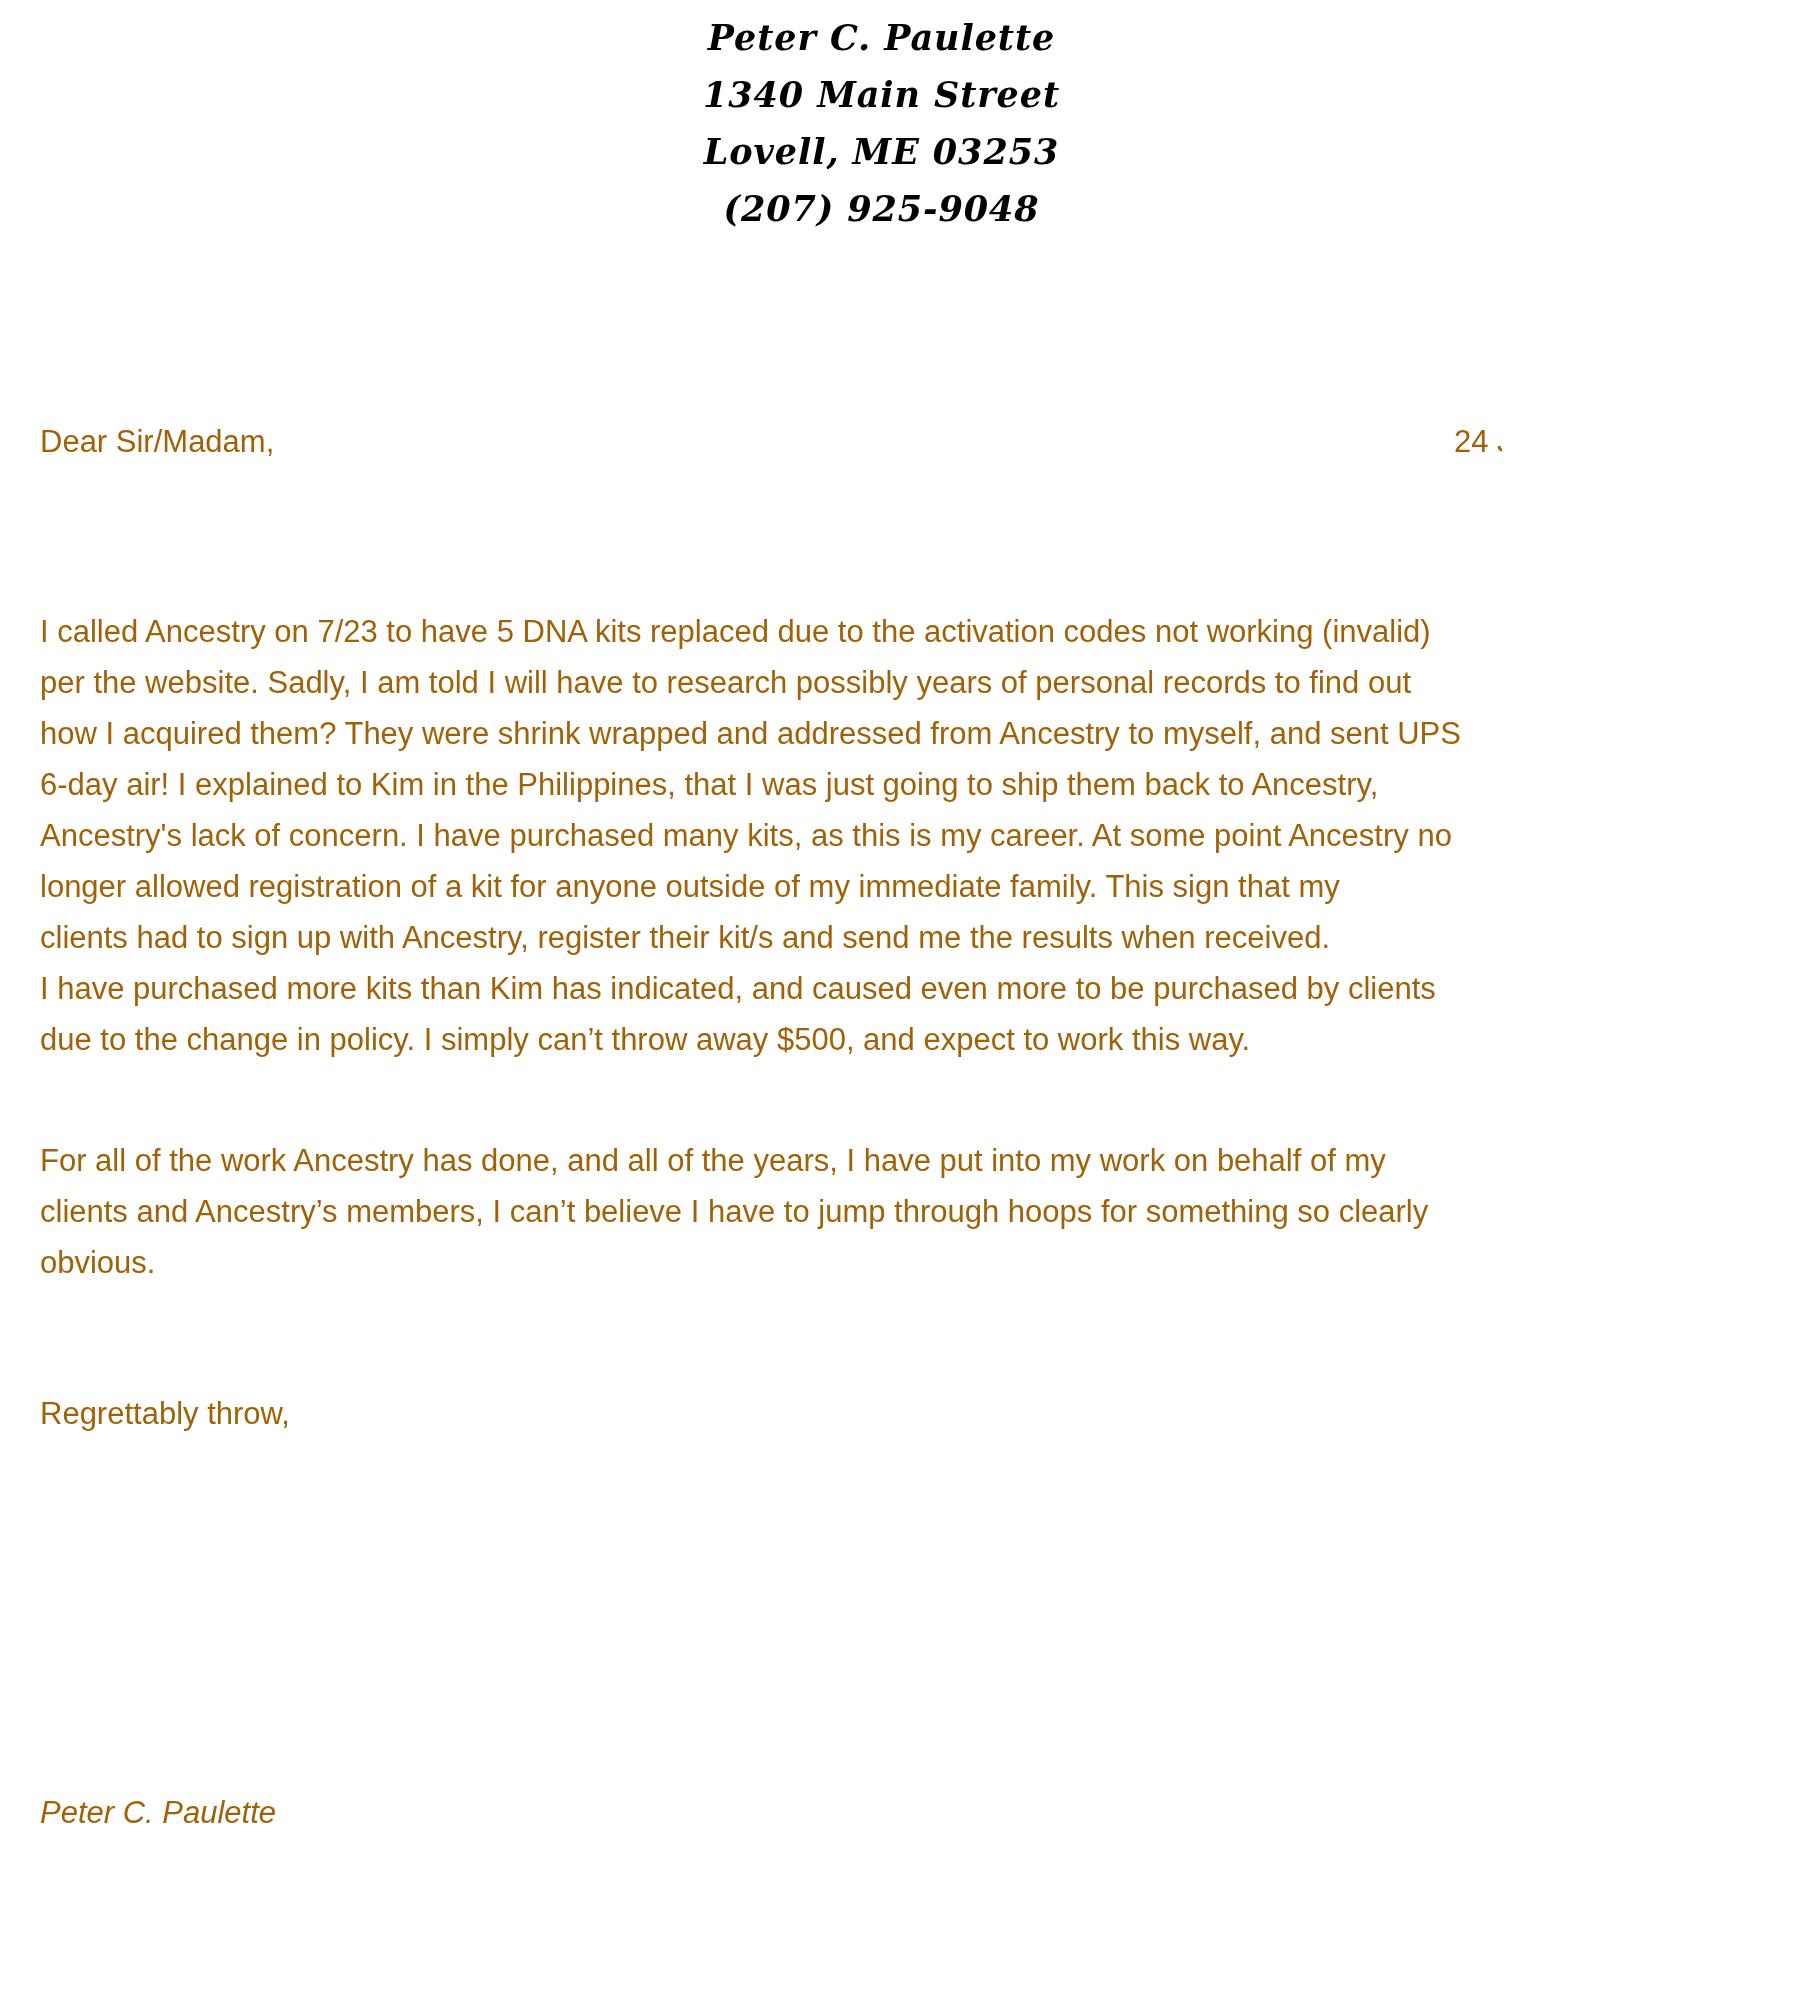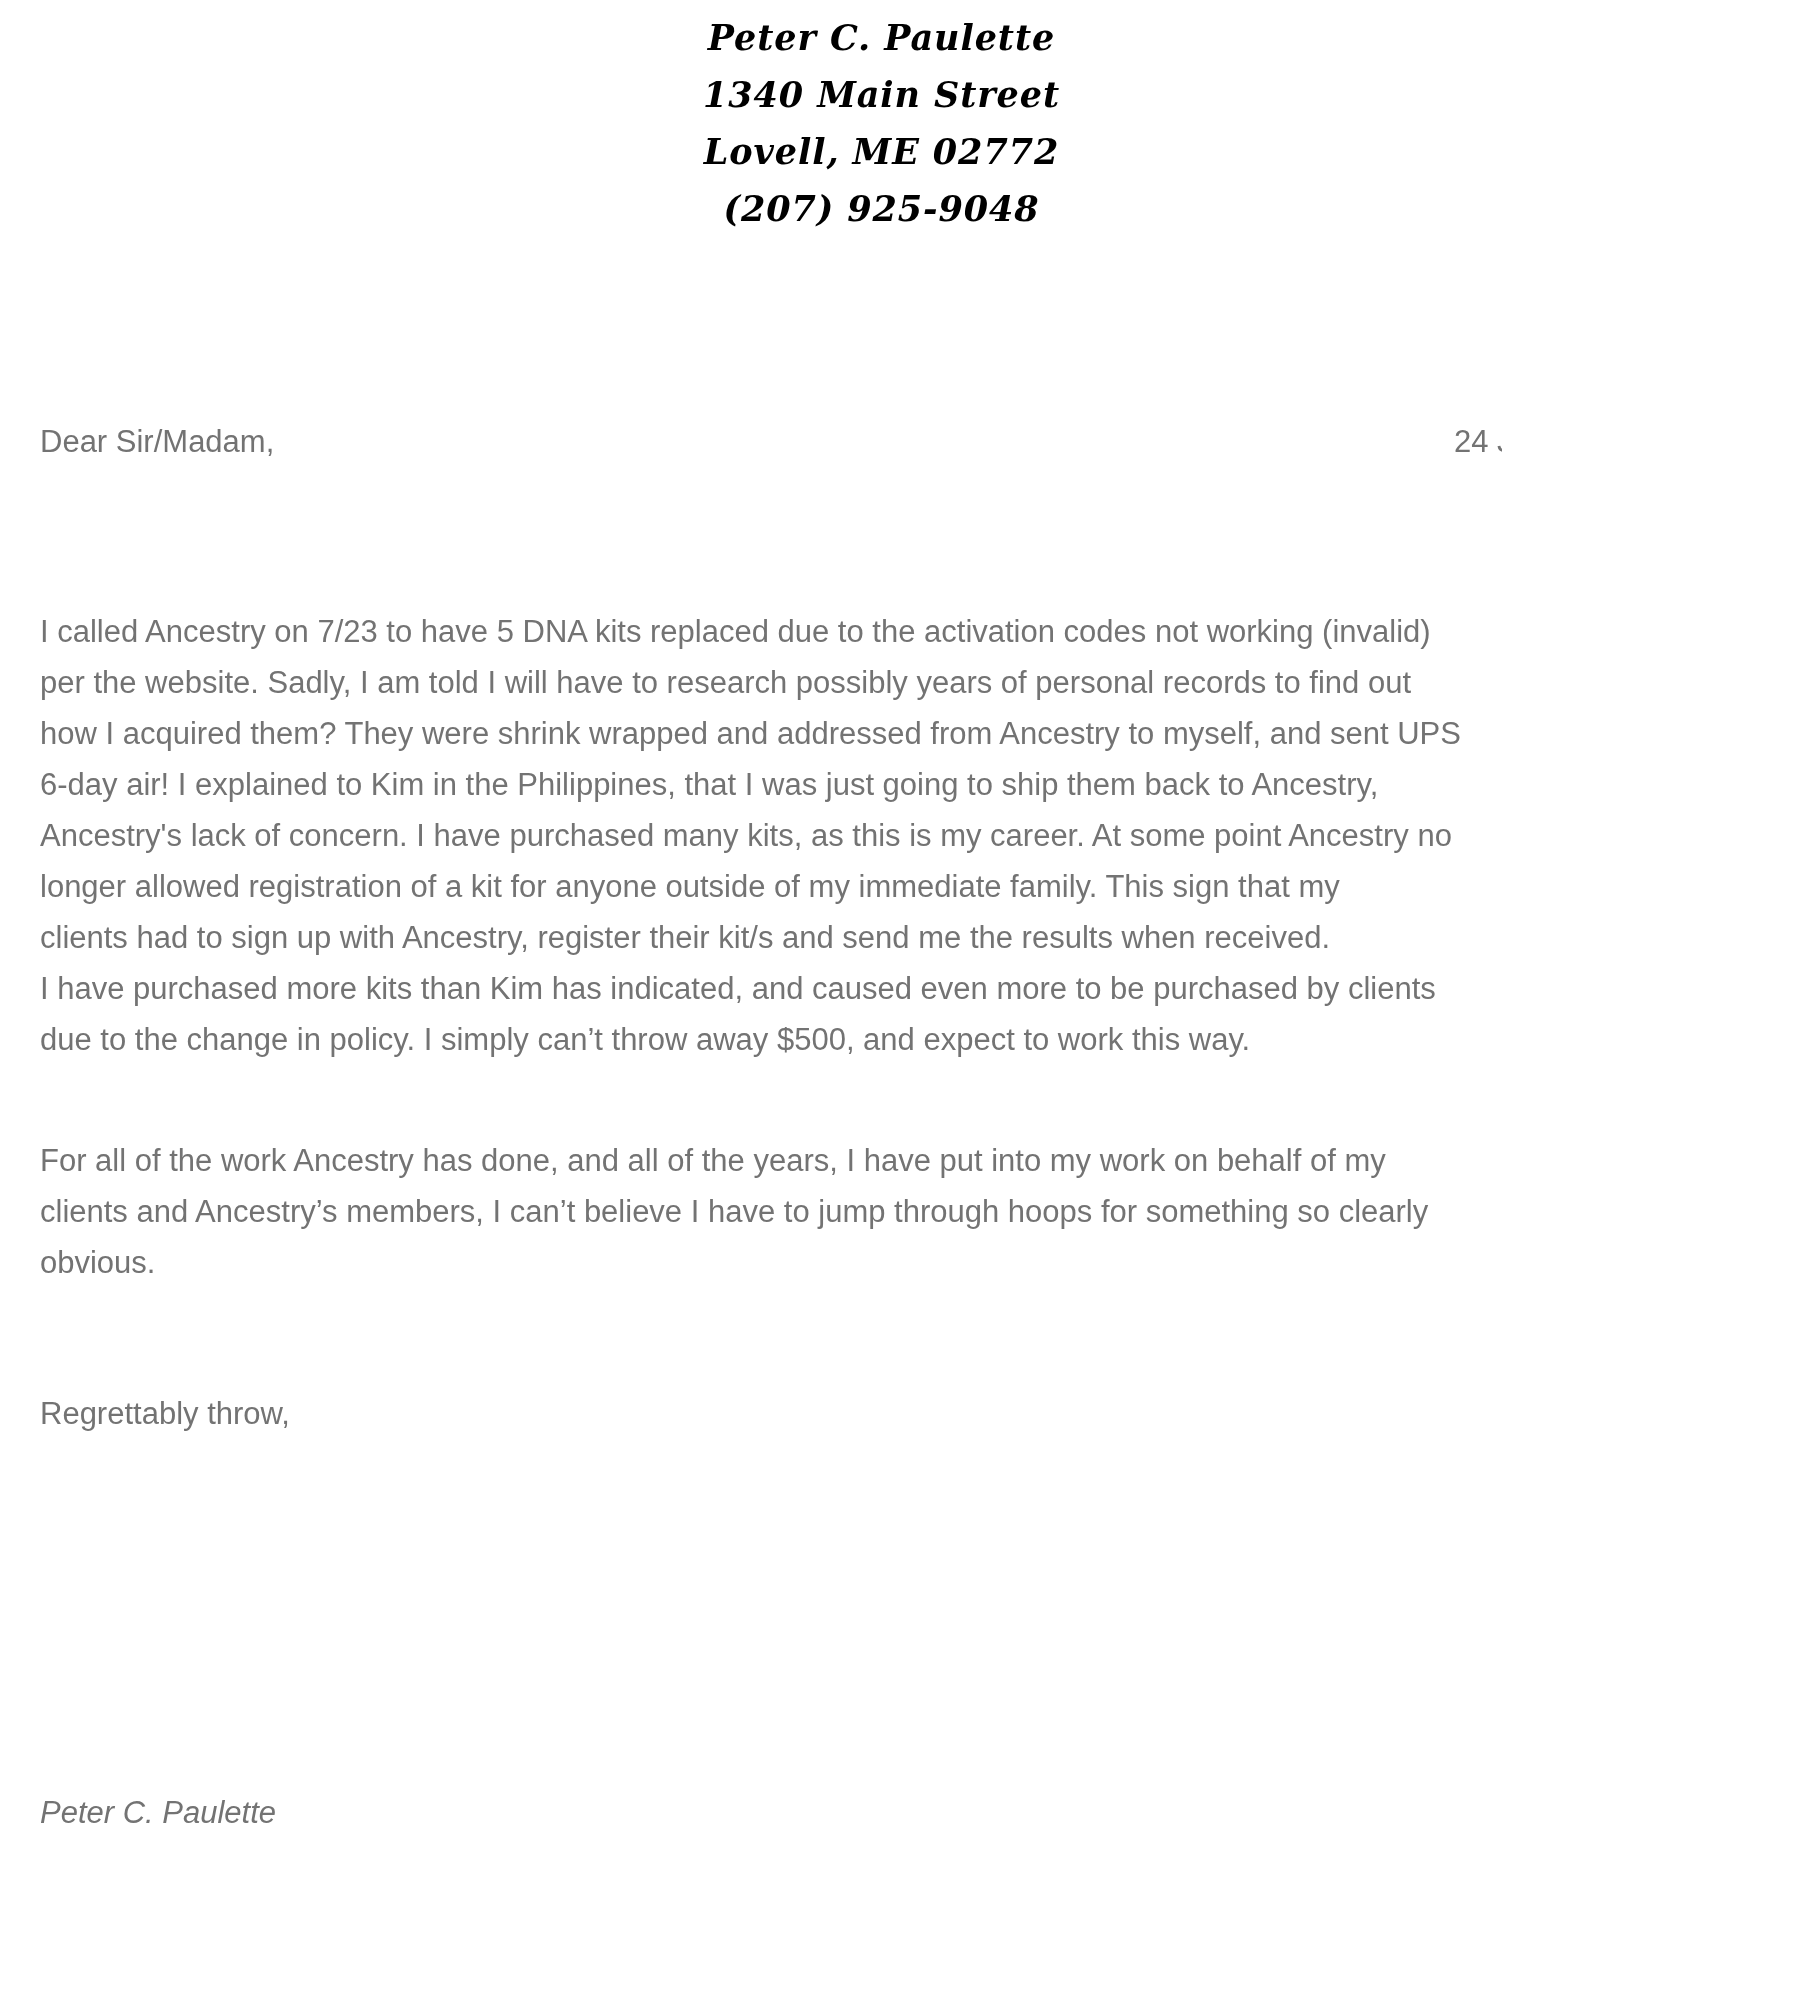--- a/index.html
+++ b/index.html
@@ -30,21 +30,21 @@
     font-weight: bold;
     font-size: 35px;
     line-height: 57px;
     letter-spacing: 0.9px;
   }
   .letterhead-line { white-space: nowrap; }
 
   .body-text {
     font-size: 31px;
     line-height: 51px;
-    color: #737373;
+    color: #a16207;
   }
   .salutation-row {
     position: absolute;
     top: 416px;
     left: 40px;
     right: 51px;
     height: 51px;
   }
   .salutation { position: absolute; left: 0; top: 0; white-space: nowrap; }
   .date { position: absolute; left: 1398px; top: 0; white-space: nowrap; margin-left: 16px; }
@@ -69,21 +69,21 @@
   }
 </style>
 </head>
 <body>
 
 <div class="page">
 
   <div class="letterhead">
     <div class="letterhead-line">Peter C. Paulette</div>
     <div class="letterhead-line">1340 Main Street</div>
-    <div class="letterhead-line">Lovell, ME 02772</div>
+    <div class="letterhead-line">Lovell, ME 03253</div>
     <div class="letterhead-line">(207) 925-9048</div>
   </div>
 
   <div class="salutation-row body-text">
     <span class="salutation">Dear Sir/Madam,</span>
     <span class="date">24 July 2021</span>
   </div>
 
   <div class="paragraph para-1 body-text">
     <div class="line">I called Ancestry on 7/23 to have 5 DNA kits replaced due to the activation codes not working (invalid)</div>

